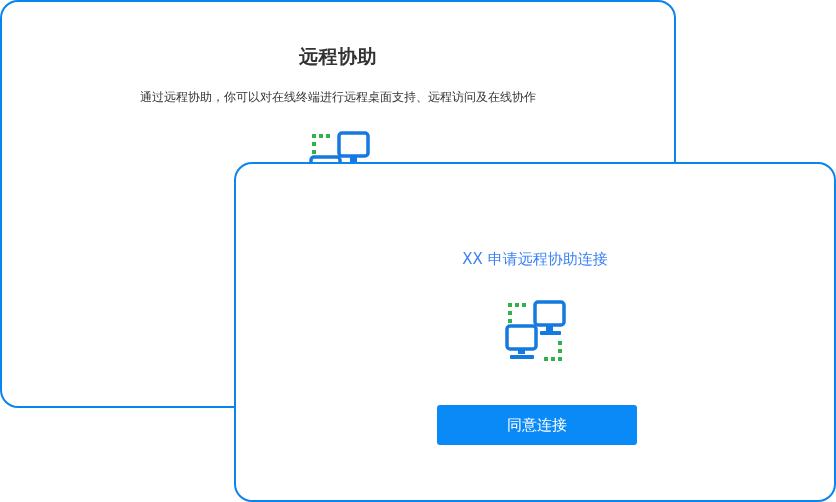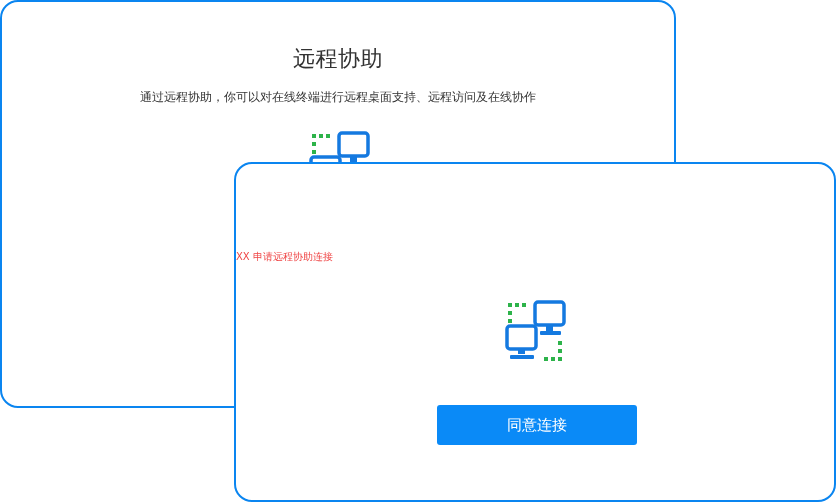--- a/index.html
+++ b/index.html
@@ -11,30 +11,30 @@
     .card {
       position: absolute; box-sizing: border-box;
       background: #ffffff;
       border: 2px solid #0a85f0;
       border-radius: 18px;
     }
     .card-back { left: 0; top: 0; width: 676px; height: 408px; }
     .card-front { left: 234px; top: 162px; width: 602px; height: 340px; }
     .back-title {
       position: absolute; left: 0; right: 0; top: 42px;
-      text-align: center; font-size: 22px; color: #333333; letter-spacing: 0.5px;
+      text-align: center; font-size: 19px; color: #333333; letter-spacing: 0.5px; font-weight: bold;
     }
     .back-desc {
       position: absolute; left: 0; right: 0; top: 87px;
       text-align: center; font-size: 12px; color: #333333;
     }
     .back-icon { position: absolute; left: 306px; top: 128px; width: 64px; height: 64px; }
     .front-title {
       position: absolute; left: 0; right: 0; top: 86px;
-      font-size: 10px; color: #ef4444;
+      text-align: center; font-size: 15px; color: #3b82f6;
     }
     .front-icon { position: absolute; left: 268px; top: 135px; width: 64px; height: 64px; }
     .agree-btn {
       position: absolute; left: 201px; top: 241px; width: 200px; height: 40px;
       border: none; border-radius: 3px; background: #0a8af7; color: #ffffff;
       font-size: 15px; font-family: Liberation Serif, serif;
       cursor: pointer; padding: 0;
     }
   </style>
 </head>

